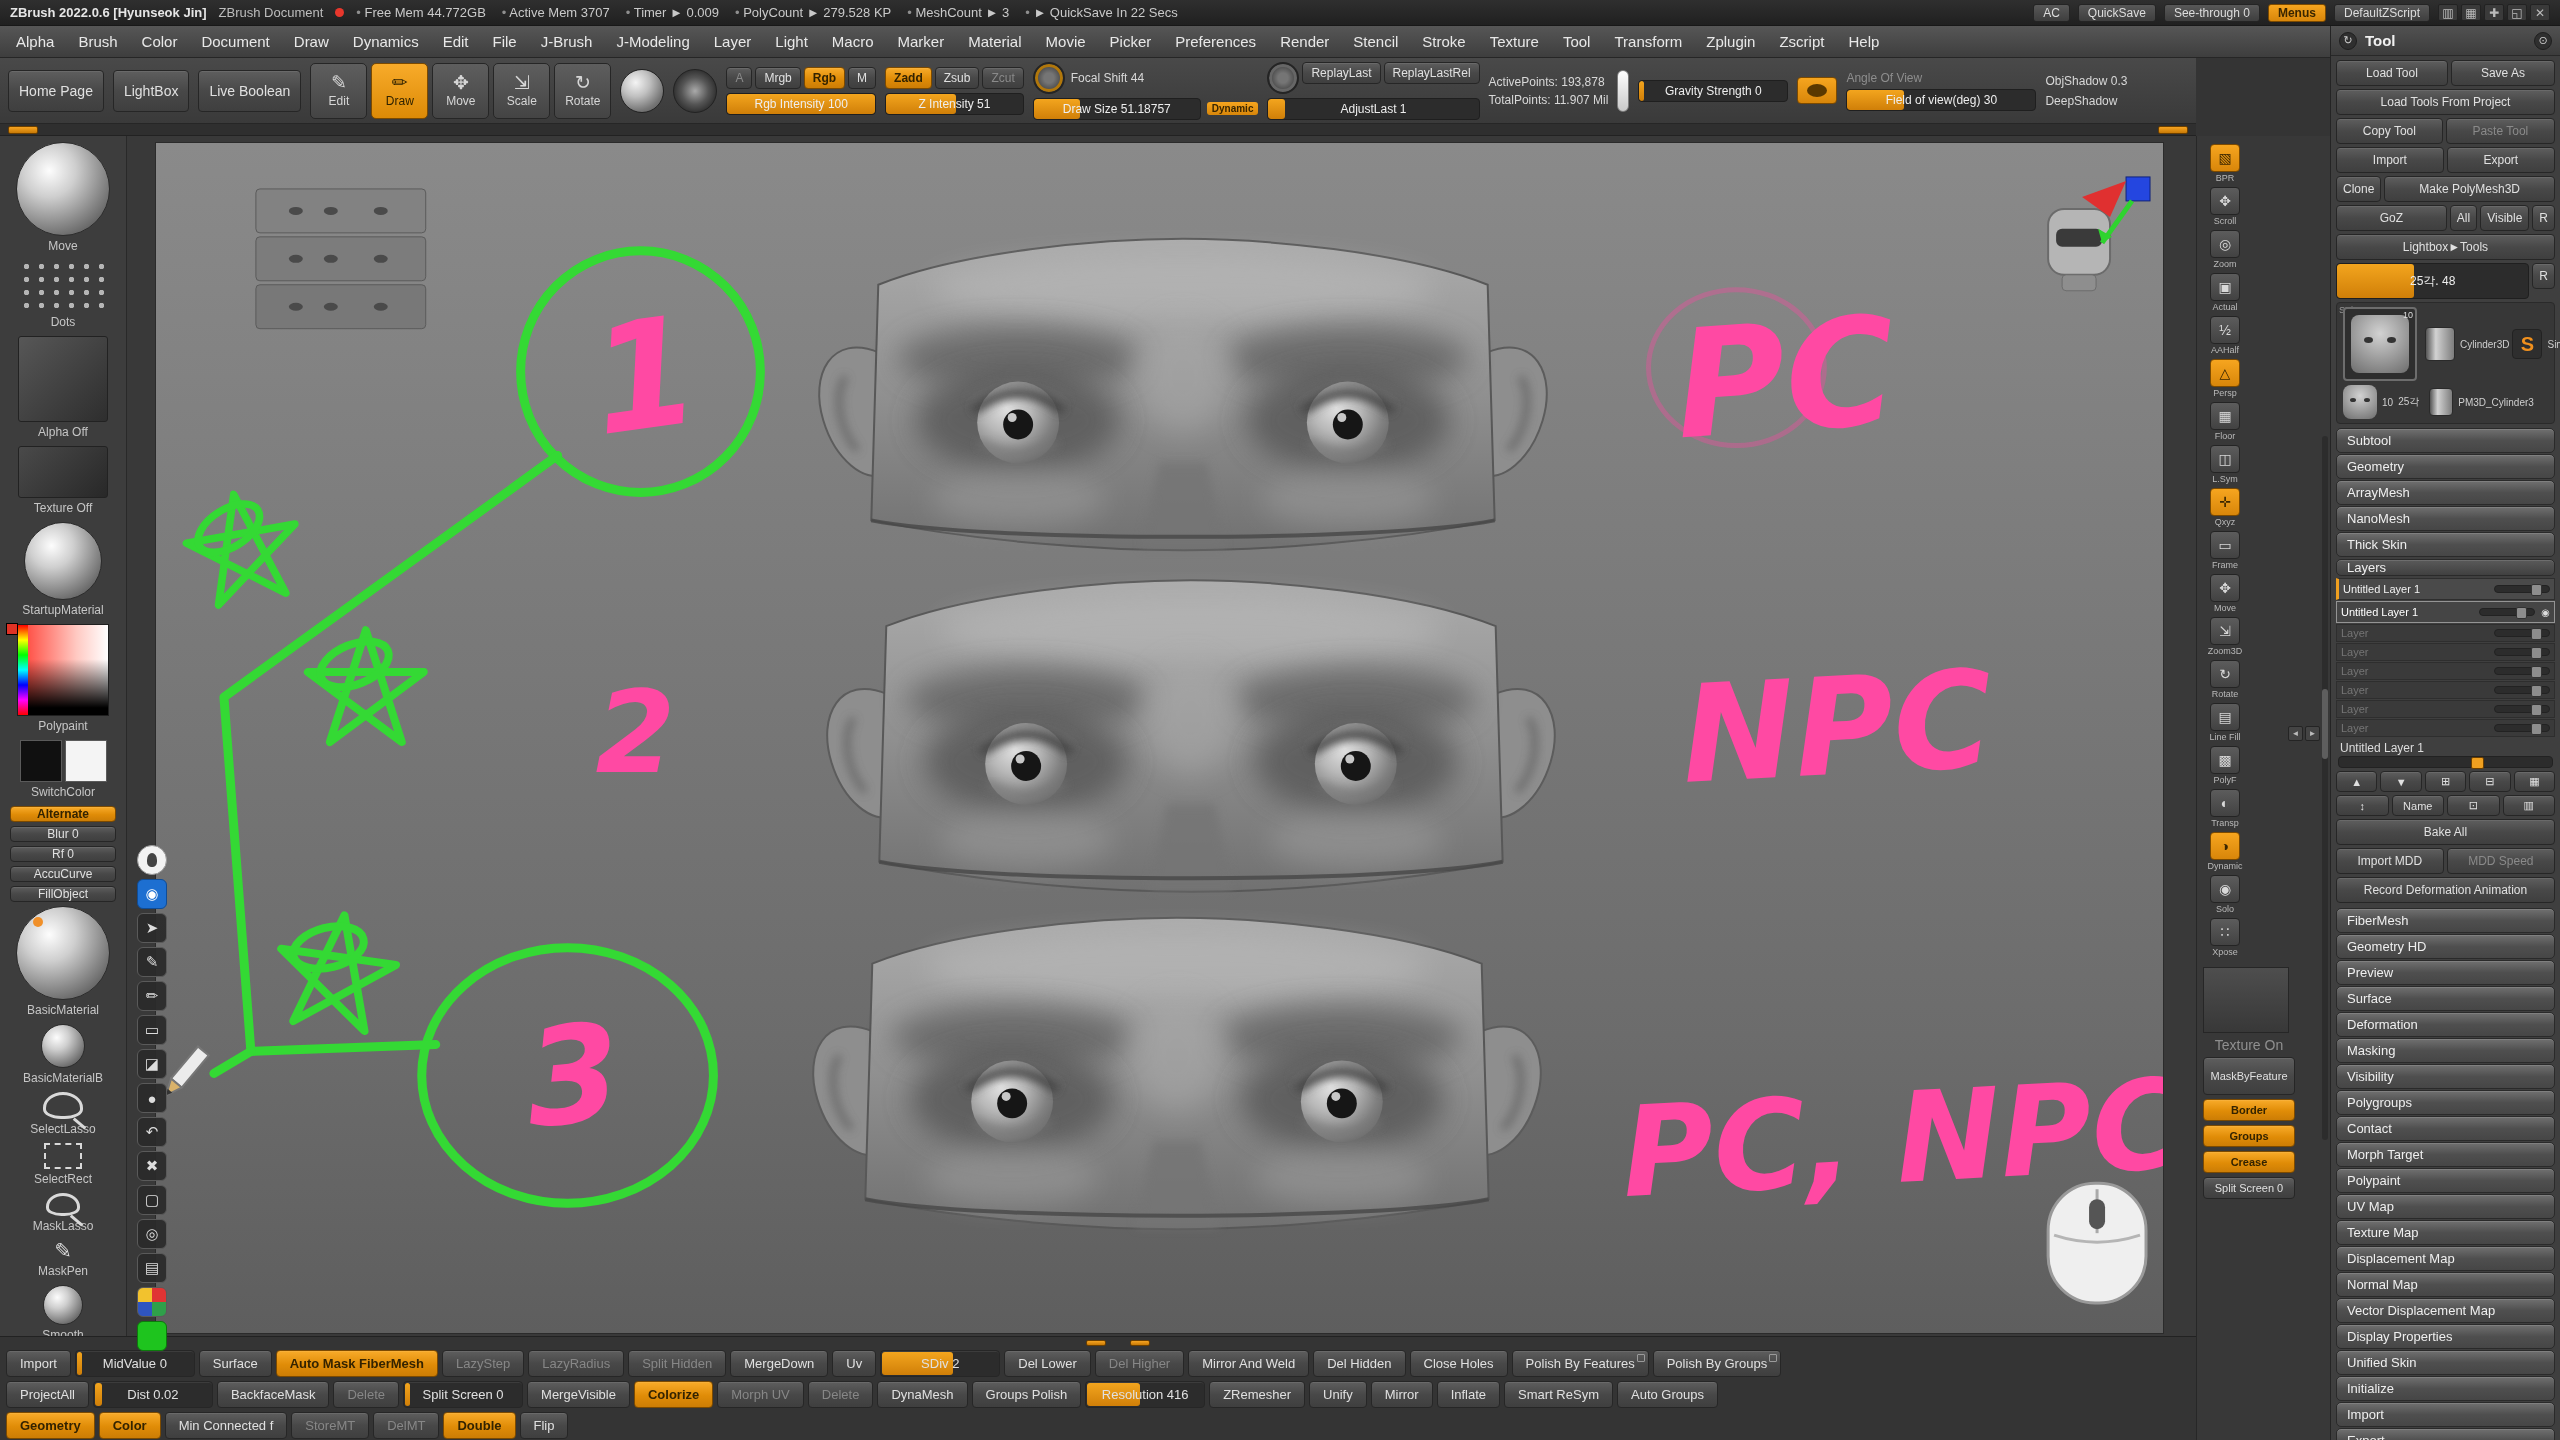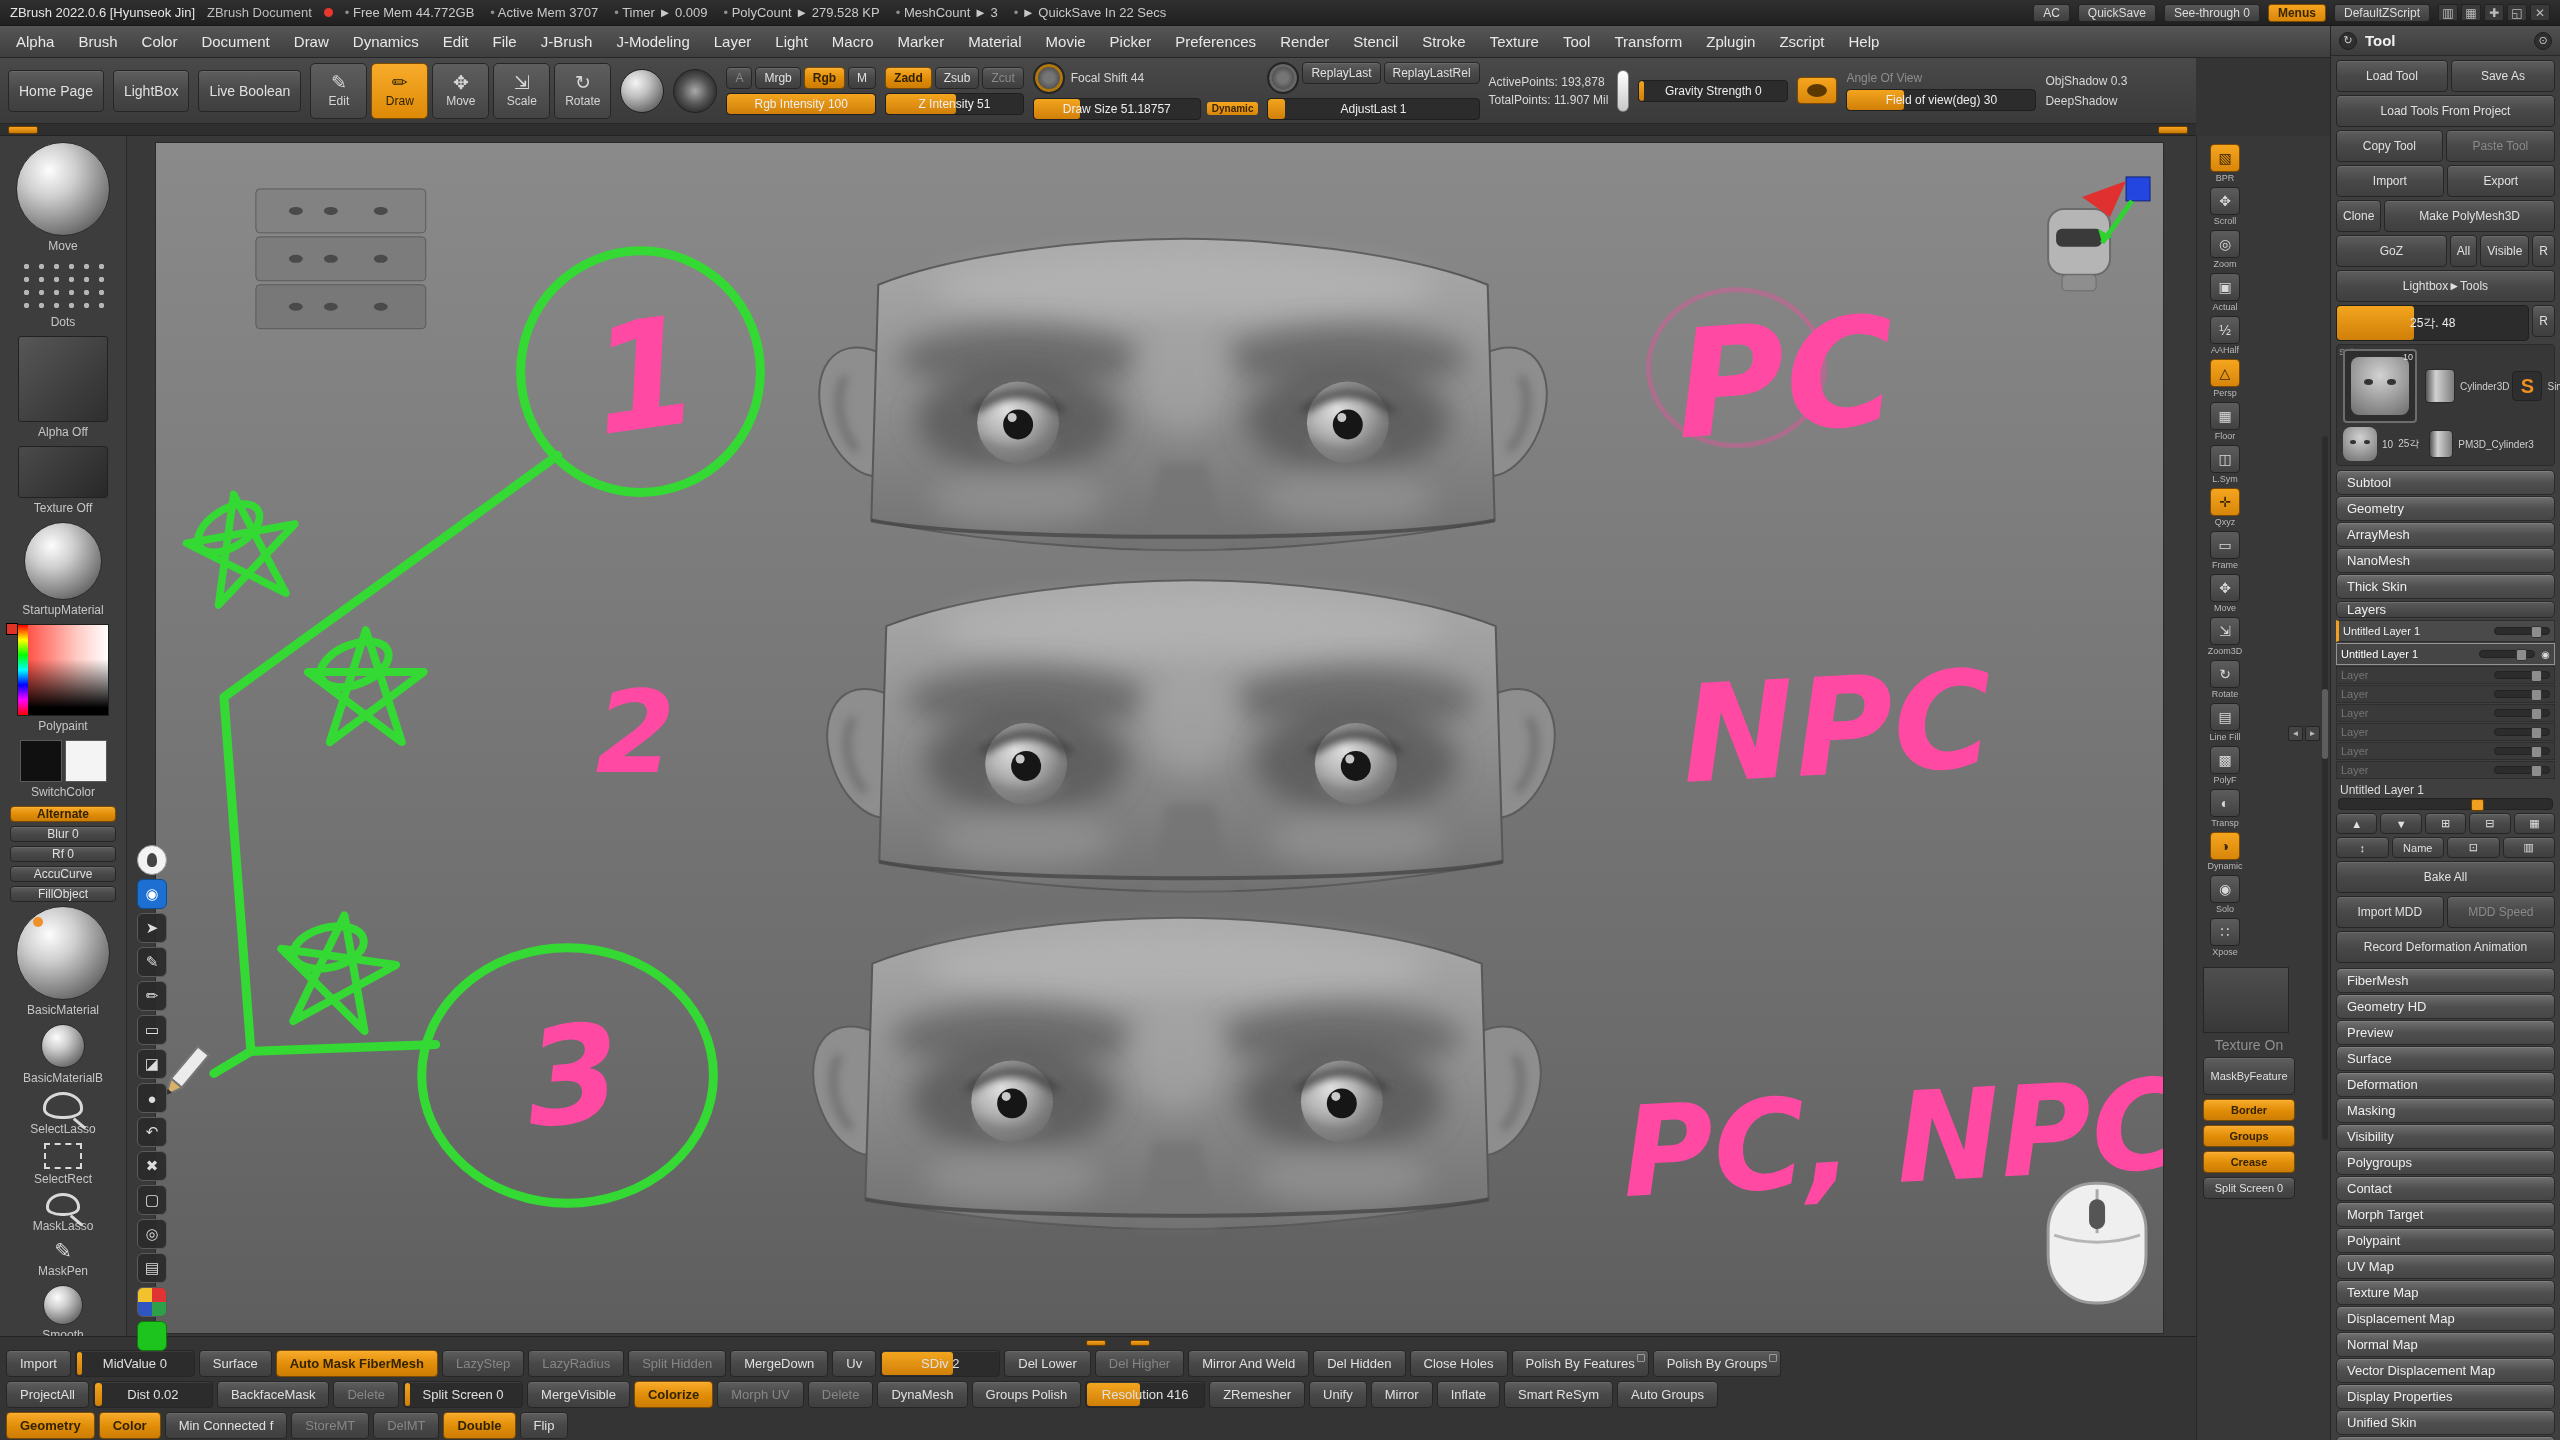--- a/index.html
+++ b/index.html
@@ -1,21 +1,21 @@
 <!DOCTYPE html>
 <html><head>
 <meta charset="utf-8">
 <style>
 *{box-sizing:border-box;margin:0;padding:0}
 html,body{width:2560px;height:1440px;background:#2a2a2a;font-family:"Liberation Sans","DejaVu Sans",sans-serif}
 .app{position:relative;width:2560px;height:1440px;overflow:hidden;background:#343434;color:#d6d6d6;font-size:13px}
 
 
 .titlebar{position:absolute;top:0;left:0;right:0;height:26px;background:linear-gradient(#2f2f2f,#202020);border-bottom:1px solid #181818;display:flex;align-items:center;gap:12px;padding:0 10px;font-size:13px;color:#c9c9c9;z-index:30}
-.tb-app{font-weight:normal;color:#e6e6e6;white-space:nowrap}
+.tb-app{font-weight:bold;color:#e6e6e6;white-space:nowrap}
 .tb-doc{color:#bdbdbd;white-space:nowrap}
 .reddot{width:9px;height:9px;border-radius:50%;background:#e8372c;flex:0 0 auto}
 .tb-stats{display:flex;gap:16px;white-space:nowrap}
 .tb-stats .stat::before{content:"• ";color:#8f8f8f}
 .tb-right{margin-left:auto;display:flex;align-items:center;gap:8px}
 .chip{background:linear-gradient(#585858,#3e3e3e);border:1px solid #242424;border-radius:3px;padding:1px 9px;font-size:12px;color:#ddd;white-space:nowrap}
 .chip.orange{background:linear-gradient(#f6a51f,#d8860a);color:#3a2600;border-color:#7c4a00;font-weight:bold}
 .tb-ico{width:20px;height:17px;display:inline-flex;align-items:center;justify-content:center;font-size:12px;color:#bbb;background:#3a3a3a;border:1px solid #222;border-radius:2px}
 
 
@@ -120,21 +120,21 @@
 .rail-scroll::after{content:"";position:absolute;left:0;right:0;top:36%;height:70px;background:#5e5e5e;border-radius:3px}
 
 
 .tool-panel{position:absolute;top:26px;right:0;bottom:0;width:230px;background:#3f3f3f;border-left:1px solid #242424;display:flex;flex-direction:column;z-index:28}
 .panel-hdr{height:30px;display:flex;align-items:center;gap:8px;padding:0 8px;background:linear-gradient(#515151,#3c3c3c);border-bottom:1px solid #282828}
 .hdr-ico{width:18px;height:18px;border-radius:50%;background:#2f2f2f;border:1px solid #1f1f1f;display:flex;align-items:center;justify-content:center;font-size:11px;color:#ccc}
 .panel-title{font-size:15px;font-weight:bold;color:#f0f0f0}
 .panel-hdr .right{margin-left:auto}
 .panel-body{flex:1;padding:4px 5px;display:flex;flex-direction:column;overflow:hidden}
 .prow{display:flex;gap:3px;margin-bottom:3px}
-.prow .btn{height:32px;font-size:12px;padding:1px 6px}
+.prow .btn{height:24px;font-size:12px;padding:12px 6px}
 .prow .slider{height:36px;flex:1}
 .section-hdr{height:25px;margin:1px 0;border-radius:5px;background:linear-gradient(#707070,#4f4f4f 50%,#464646);border:1px solid #2a2a2a;display:flex;align-items:center;padding:0 10px;font-size:13px;color:#efefef;box-shadow:inset 0 1px 0 rgba(255,255,255,.12)}
 .section-hdr.open{background:linear-gradient(#5a5a5a,#404040)}
 .thumbs{position:relative;background:#373737;border:1px solid #2a2a2a;border-radius:4px;padding:4px 4px 4px 6px;margin-bottom:3px;display:grid;grid-template-columns:78px 1fr;gap:4px}
 .spix{position:absolute;left:2px;top:2px;font-size:9px;color:#9a9a9a}
 .th-main{position:relative;width:74px;height:74px;border:2px solid #6d6d6d;border-radius:4px;background:#2e2e2e;display:flex;align-items:center;justify-content:center}
 .cnt{position:absolute;right:2px;top:1px;font-size:9px;color:#ddd;z-index:2}
 .face-thumb{position:relative;width:58px;height:58px;border-radius:8px;background:radial-gradient(circle at 50% 32%,#d2d2d2,#9a9a9a 55%,#6d6d6d)}
 .face-thumb::before,.face-thumb::after{content:"";position:absolute;top:38%;width:9px;height:6px;border-radius:50%;background:#333}
 .face-thumb::before{left:22%}

